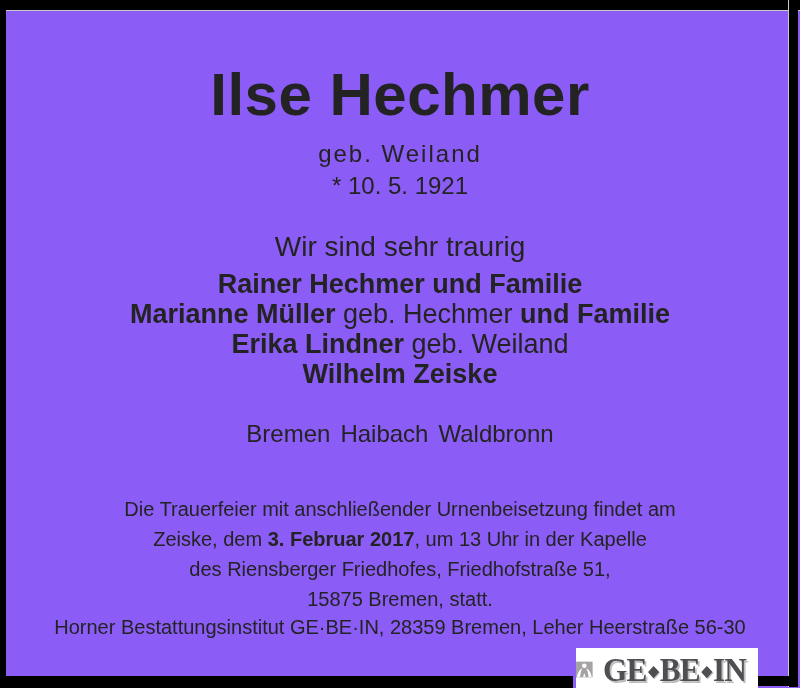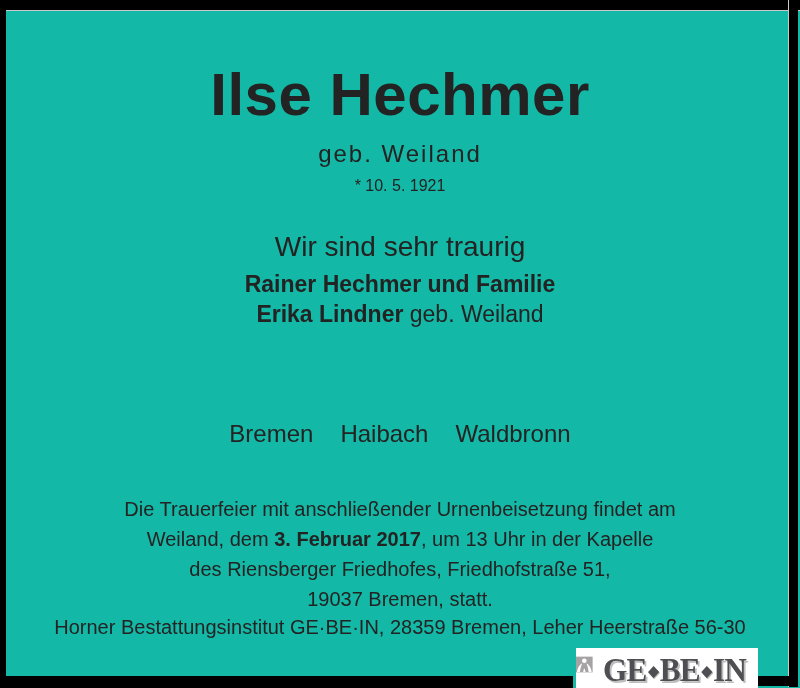--- a/index.html
+++ b/index.html
@@ -5,21 +5,21 @@
   * { margin: 0; padding: 0; box-sizing: border-box; }
   html, body { background: #ffffff; }
   body {
     font-family: "Liberation Sans", sans-serif;
     color: #232323;
   }
   .notice {
     position: relative;
     width: 800px;
     height: 688px;
-    background: #14b8a6;
+    background: #8b5cf6;
     overflow: hidden;
   }
   
   .frame { position: absolute; background: #000000; }
   .frame-top    { left: 0;   top: 0;    width: 800px; height: 10px; box-shadow: 0 1px 0 #c9c9c9; }
   .frame-left   { left: 0;   top: 0;    width: 6px;   height: 688px; }
   .frame-right  { left: 789px; top: 0;  width: 9px;   height: 687px; box-shadow: -1px 0 0 #c9c9c9; }
   .frame-bottom-left  { left: 0;   top: 676px; width: 573px; height: 12px; }
   .frame-bottom-right { left: 757px; top: 676px; width: 41px; height: 10px; }
 
@@ -33,44 +33,44 @@
     letter-spacing: 0.5px;
   }
   .maiden-name {
     top: 140px;
     font-size: 24px;
     line-height: 28px;
     letter-spacing: 2px;
   }
   .dates {
     top: 172px;
-    font-size: 16px;
+    font-size: 24px;
     line-height: 28px;
     display: flex;
     justify-content: center;
     gap: 102px;
   }
   .intro {
     top: 233px;
     font-size: 28px;
     line-height: 28px;
   }
   .mourners {
     top: 269px;
-    font-size: 23px;
+    font-size: 27px;
     line-height: 30px;
   }
   .mourners .b, .ceremony .b { font-weight: 700; }
   .places {
     top: 419px;
     font-size: 24px;
     line-height: 30px;
     display: flex;
     justify-content: center;
-    gap: 27px;
+    gap: 10px;
   }
   .ceremony {
     top: 478px;
     font-size: 20px;
     line-height: 30px;
     margin-top: 16px;
   }
   .funeral-home {
     top: 615px;
     font-size: 20px;
@@ -78,20 +78,21 @@
   }
 
   
   .logo {
     position: absolute;
     left: 576px;
     top: 648px;
     width: 182px;
     height: 40px;
     display: flex;
+    align-items: flex-end;
     justify-content: flex-start;
     background: #ffffff;
     padding-bottom: 2px;
   }
   .logo-icon { width: 35px; height: 33px; margin-right: 10px; display: block; }
   .logo-text {
     font-family: "Liberation Serif", serif;
     font-weight: 700;
     font-size: 34px;
     line-height: 33px;
@@ -127,34 +128,36 @@
   <div class="line maiden-name">geb. Weiland</div>
 
   <div class="line dates">
     <span>* 10. 5. 1921</span>
   </div>
 
   <div class="line intro">Wir sind sehr traurig</div>
 
   <div class="line mourners">
       <div><span class="b">Rainer Hechmer und Familie</span></div>
+      <div><span class="b">Marianne Müller</span><span> geb. Hechmer </span><span class="b">und Familie</span></div>
       <div><span class="b">Erika Lindner</span><span> geb. Weiland</span></div>
+      <div><span class="b">Wilhelm Zeiske</span></div>
     </div>
 
   <div class="line places">
       <span>Bremen</span>
       <span>Haibach</span>
       <span>Waldbronn</span>
     </div>
 
   <div class="line ceremony">
       <div><span>Die Trauerfeier mit anschließender Urnenbeisetzung findet am</span></div>
-      <div><span>Weiland, dem </span><span class="b">3. Februar 2017</span><span>, um 13 Uhr in der Kapelle</span></div>
+      <div><span>Zeiske, dem </span><span class="b">3. Februar 2017</span><span>, um 13 Uhr in der Kapelle</span></div>
       <div><span>des Riensberger Friedhofes, Friedhofstraße 51,</span></div>
-      <div><span>19037 Bremen, statt.</span></div>
+      <div><span>15875 Bremen, statt.</span></div>
     </div>
 
   <div class="line funeral-home">Horner Bestattungsinstitut GE·BE·IN, 28359 Bremen, Leher Heerstraße 56-30</div>
 
   <div class="logo">
     <svg class="logo-icon" viewBox="0 0 36 34" xmlns="http://www.w3.org/2000/svg">
       <rect x="0" y="0" width="36" height="34" fill="#a5a3a4"></rect>
       <circle cx="18" cy="9" r="5" fill="#ffffff"></circle>
       <path fill="#ffffff" d="M2 33 Q5 18 13.5 14.5 Q9.5 23 8.5 33 Z"></path>
       <path fill="#ffffff" d="M34 33 Q31 18 22.5 14.5 Q26.5 23 27.5 33 Z"></path>

